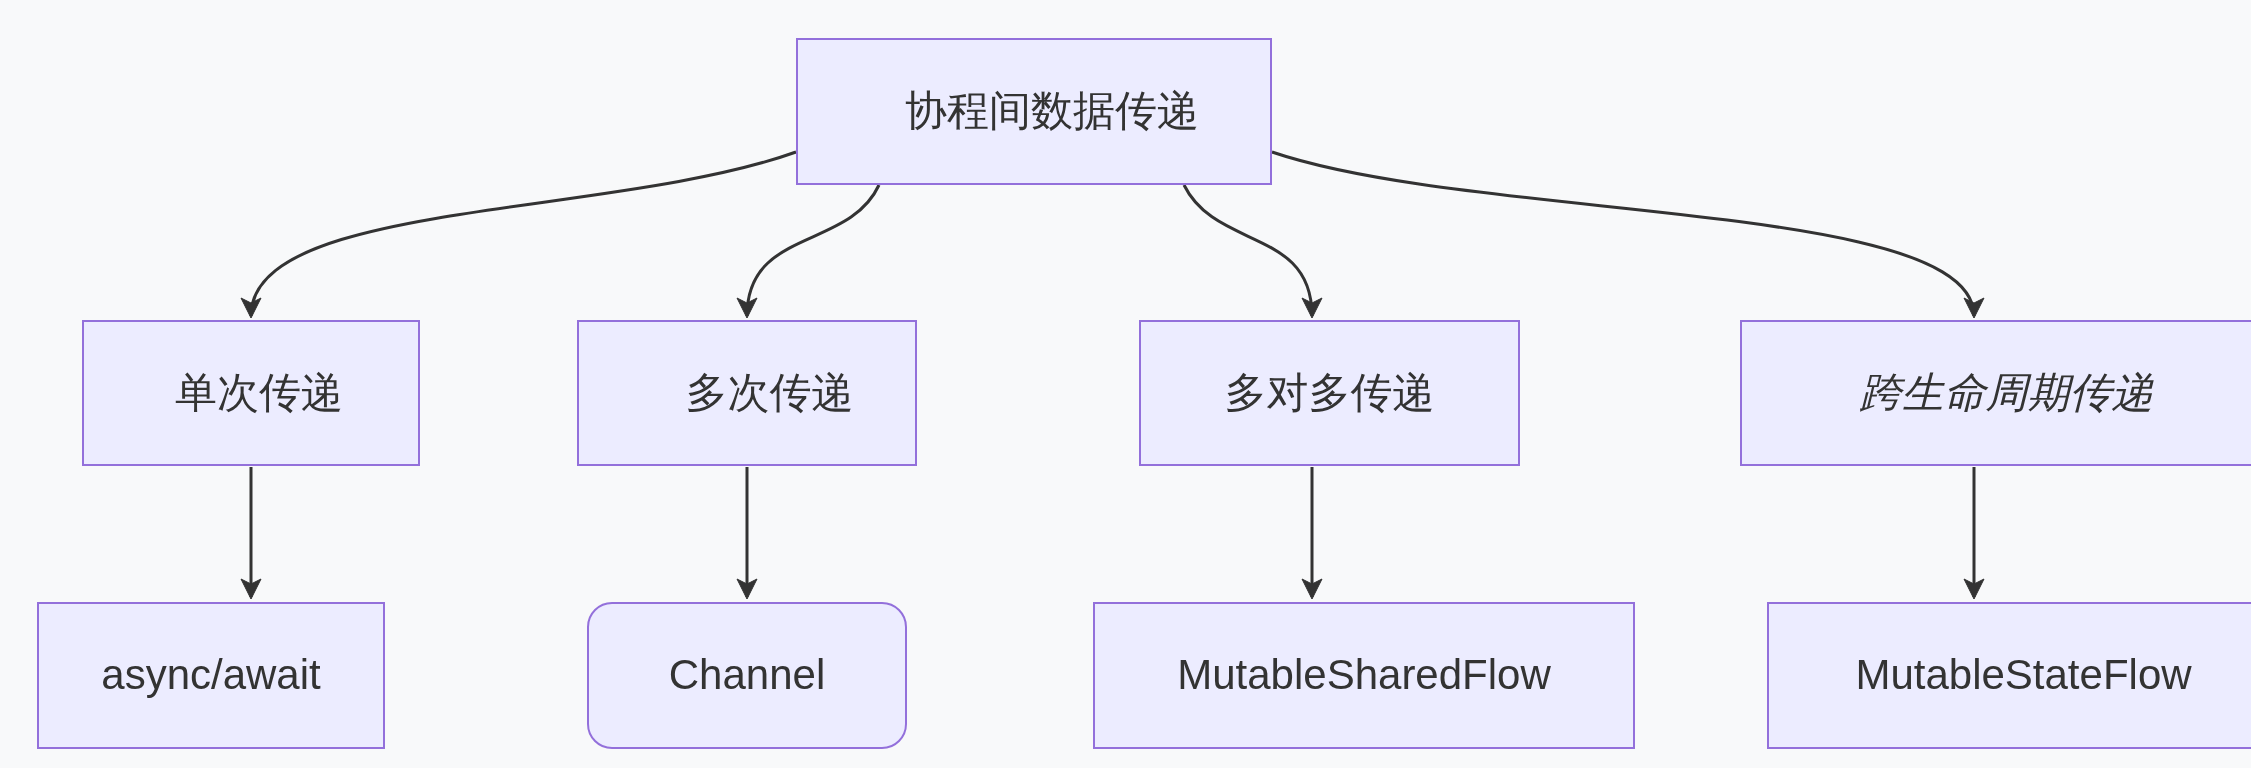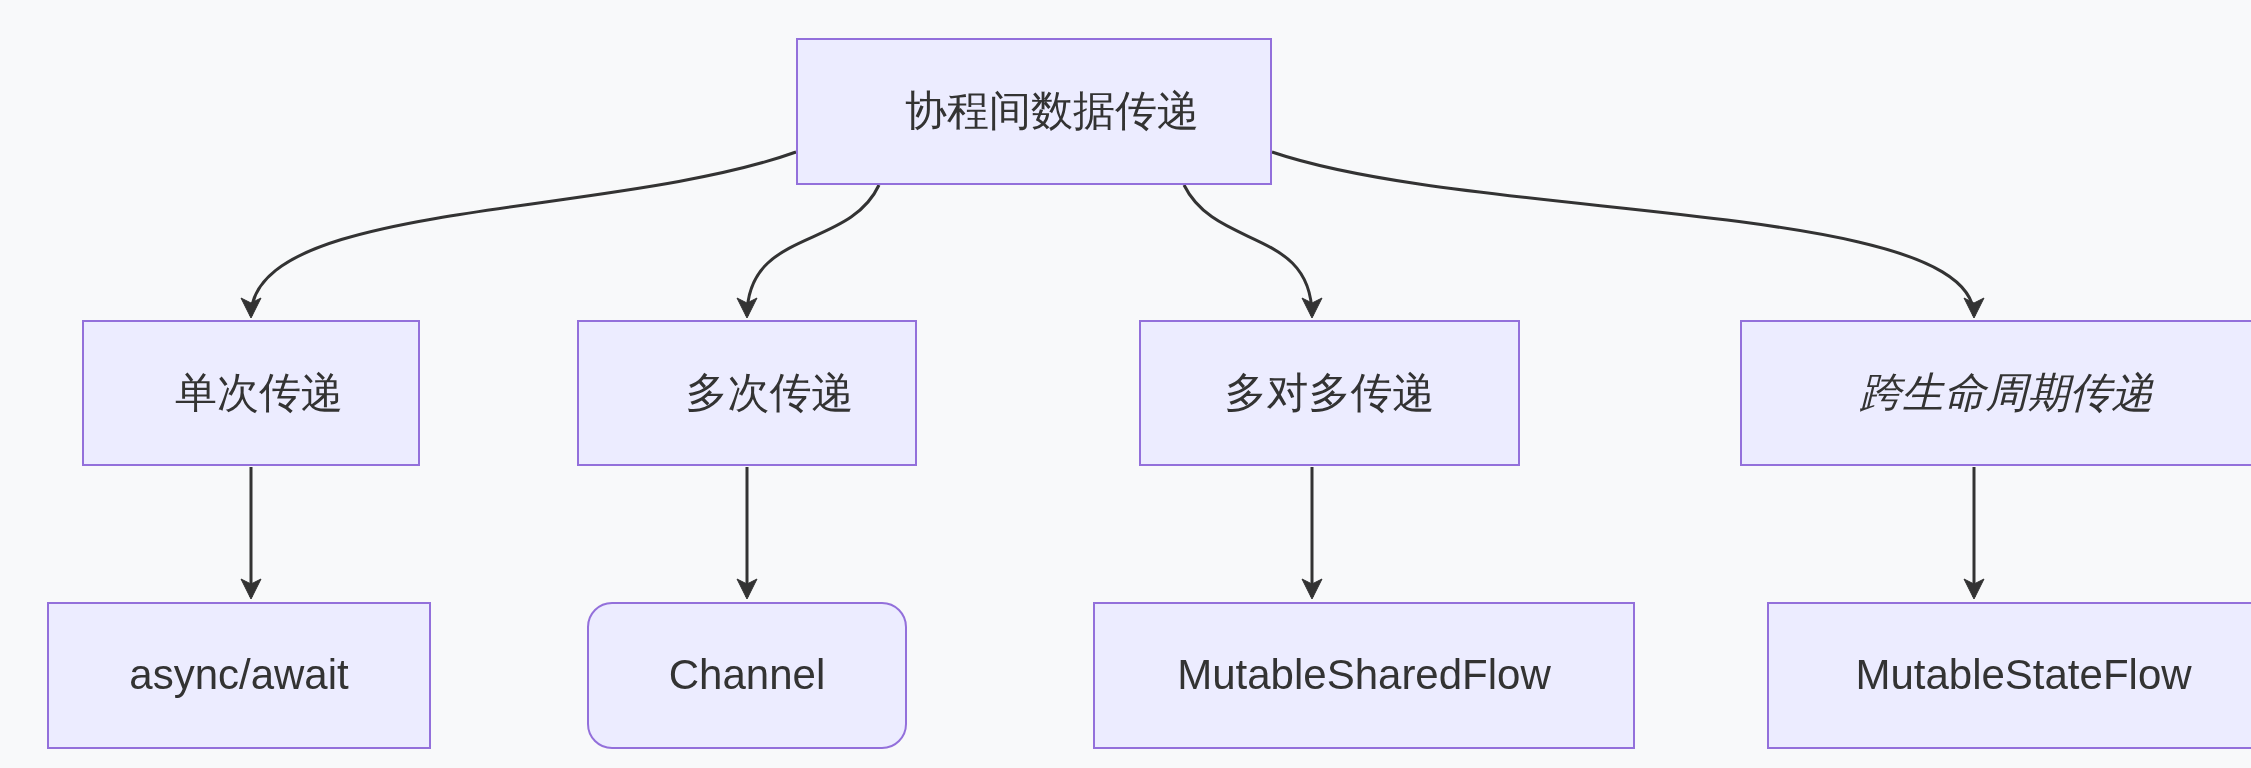--- a/index.html
+++ b/index.html
@@ -38,21 +38,21 @@
     align-items: center;
     justify-content: center;
     text-align: center;
     white-space: nowrap;
   }
   .node-root            { left: 796px;  top: 38px;  width: 476px; height: 147px; padding-left: 36px; }
   .node-single-pass     { left: 82px;   top: 320px; width: 338px; height: 146px; padding-left: 16px; }
   .node-multi-pass      { left: 577px;  top: 320px; width: 340px; height: 146px; padding-left: 45px; }
   .node-many-to-many    { left: 1121px; top: 320px; width: 381px; height: 146px; margin-left: 18px; }
   .node-cross-lifecycle { left: 1740px; top: 320px; width: 533px; height: 146px; font-style: italic; }
-  .node-async-await     { left: 47px;   top: 602px; width: 384px; height: 147px; }
+  .node-async-await     { left: 37px;   top: 602px; width: 348px; height: 147px; }
   .node-channel         { left: 587px;  top: 602px; width: 320px; height: 147px; border-radius: 25px; }
   .node-shared-flow     { left: 1093px; top: 602px; width: 542px; height: 147px; }
   .node-state-flow      { left: 1767px; top: 602px; width: 513px; height: 147px; }
 </style>
 </head>
 <body>
 
 <div class="canvas">
 
   <svg class="edges-layer" viewBox="0 0 2251 768" xmlns="http://www.w3.org/2000/svg">

